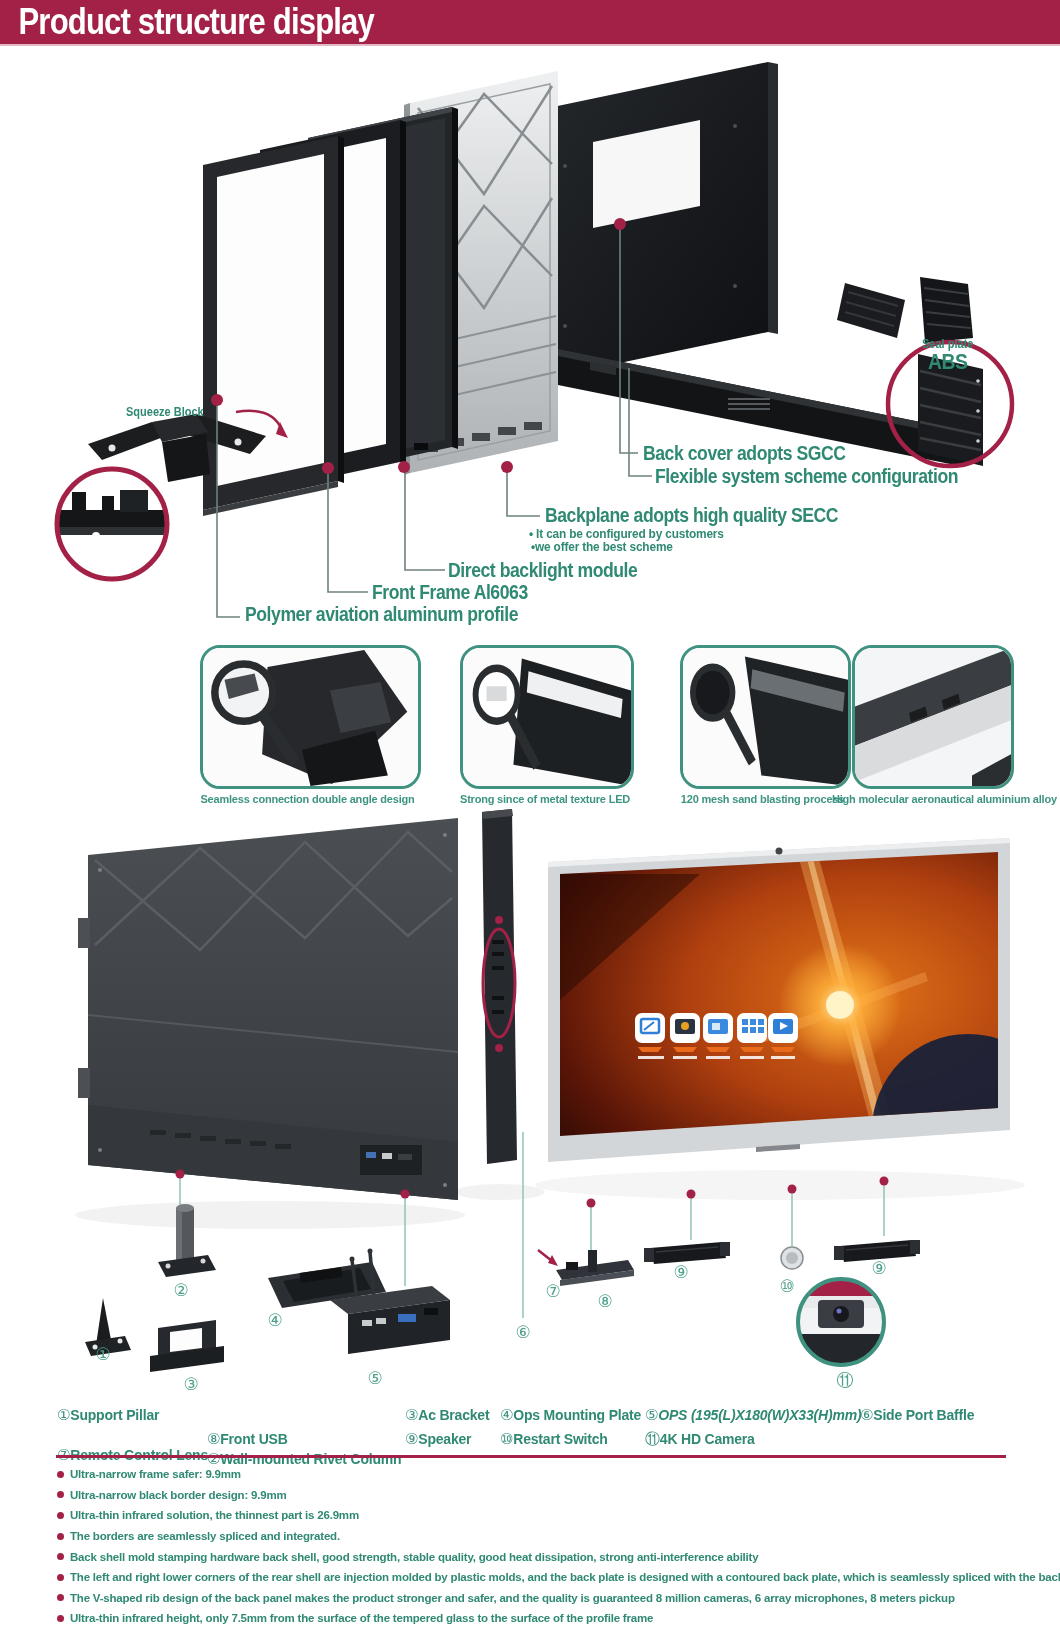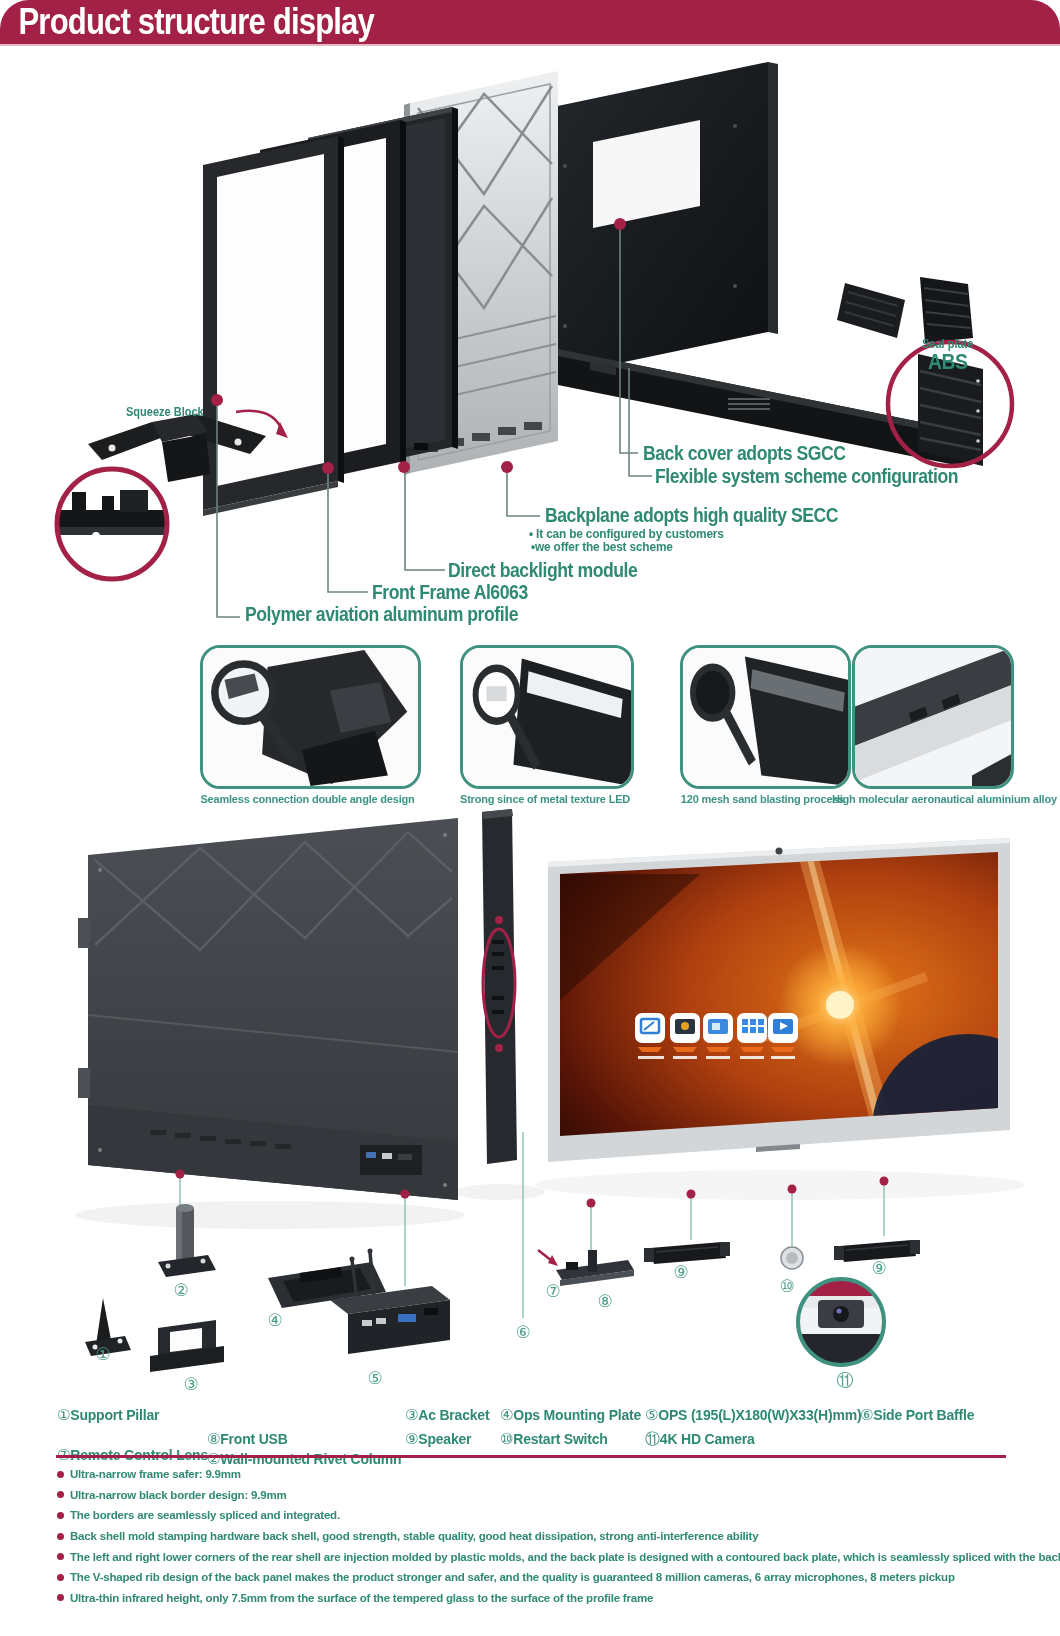--- a/index.html
+++ b/index.html
@@ -1,17 +1,17 @@
 <!DOCTYPE html>
 <html><head>
 <meta charset="utf-8">
 <style>
   html,body{margin:0;padding:0;background:#ffffff;}
   .page{position:relative;width:1060px;height:1636px;background:#fff;overflow:hidden;
-        font-family:"Liberation Sans","DejaVu Sans",sans-serif;border-radius:29px;}
+        font-family:"Liberation Sans","DejaVu Sans",sans-serif;}
   
   .banner{position:absolute;left:0;top:0;width:1060px;height:44px;background:#a32146;
           border-bottom:2px solid #e3b9c6;}
   .banner h1{margin:0;padding:1px 0 0 22px;color:#fff;font-size:37px;font-weight:bold;
              letter-spacing:-1px;transform:scaleX(.84);transform-origin:left center;white-space:nowrap;}
   
   .exploded{position:absolute;left:0;top:46px;width:1060px;height:600px;}
   .exploded svg{position:absolute;left:0;top:0;}
   .dlabel{position:absolute;color:#2f8973;font-weight:bold;font-size:20px;letter-spacing:-.5px;
           transform:scaleX(.88);transform-origin:left center;white-space:nowrap;line-height:1.1;}
@@ -484,21 +484,21 @@
     <div class="marker" style="left:774px;top:478px;">⑩</div>
     <div class="marker" style="left:866px;top:460px;">⑨</div>
     <div class="marker" style="left:832px;top:572px;">⑪</div>
   </section>
 
   <section>
     <span class="pitem" style="left:57px;top:1406px;"><span class="num">①</span><span>Support Pillar</span></span>
     <span class="pitem" style="left:207px;top:1406px;margin-top:44px;"><span class="num">②</span><span>Wall-mounted Rivet Column</span></span>
     <span class="pitem" style="left:405px;top:1406px;text-align:center;"><span class="num">③</span><span>Ac Bracket</span></span>
     <span class="pitem" style="left:500px;top:1406px;"><span class="num">④</span><span>Ops Mounting Plate</span></span>
-    <span class="pitem" style="left:645px;top:1406px;"><span class="num">⑤</span><span>OPS  (195(L)X180(W)X33(H)mm)</span></span>
+    <span class="pitem" style="left:645px;top:1406px;font-style:italic;"><span class="num">⑤</span><span>OPS  (195(L)X180(W)X33(H)mm)</span></span>
     <span class="pitem" style="left:860px;top:1406px;"><span class="num">⑥</span><span>Side Port Baffle</span></span>
     <span class="pitem" style="left:57px;top:1430px;margin-top:16px;"><span class="num">⑦</span><span>Remote Control Lens</span></span>
     <span class="pitem" style="left:207px;top:1430px;"><span class="num">⑧</span><span>Front USB</span></span>
     <span class="pitem" style="left:405px;top:1430px;"><span class="num">⑨</span><span>Speaker</span></span>
     <span class="pitem" style="left:500px;top:1430px;"><span class="num">⑩</span><span>Restart Switch</span></span>
     <span class="pitem" style="left:645px;top:1430px;"><span class="num">⑪</span><span>4K HD Camera</span></span>
   </section>
 
   <div class="redline"></div>
 
@@ -506,20 +506,24 @@
     <div class="feat">
         <span class="dot"></span>
         <span class="txt">Ultra-narrow frame safer: 9.9mm</span>
       </div>
     <div class="feat">
         <span class="dot"></span>
         <span class="txt">Ultra-narrow black border design: 9.9mm</span>
       </div>
     <div class="feat">
         <span class="dot"></span>
+        <span class="txt">Ultra-thin infrared solution, the thinnest part is 26.9mm</span>
+      </div>
+    <div class="feat">
+        <span class="dot"></span>
         <span class="txt">The borders are seamlessly spliced and integrated.</span>
       </div>
     <div class="feat">
         <span class="dot"></span>
         <span class="txt">Back shell mold stamping hardware back shell, good strength, stable quality, good heat dissipation, strong anti-interference ability</span>
       </div>
     <div class="feat">
         <span class="dot"></span>
         <span class="txt">The left and right lower corners of the rear shell are injection molded by plastic molds, and the back plate is designed with a contoured back plate, which is seamlessly spliced with the back plate.</span>
       </div>

